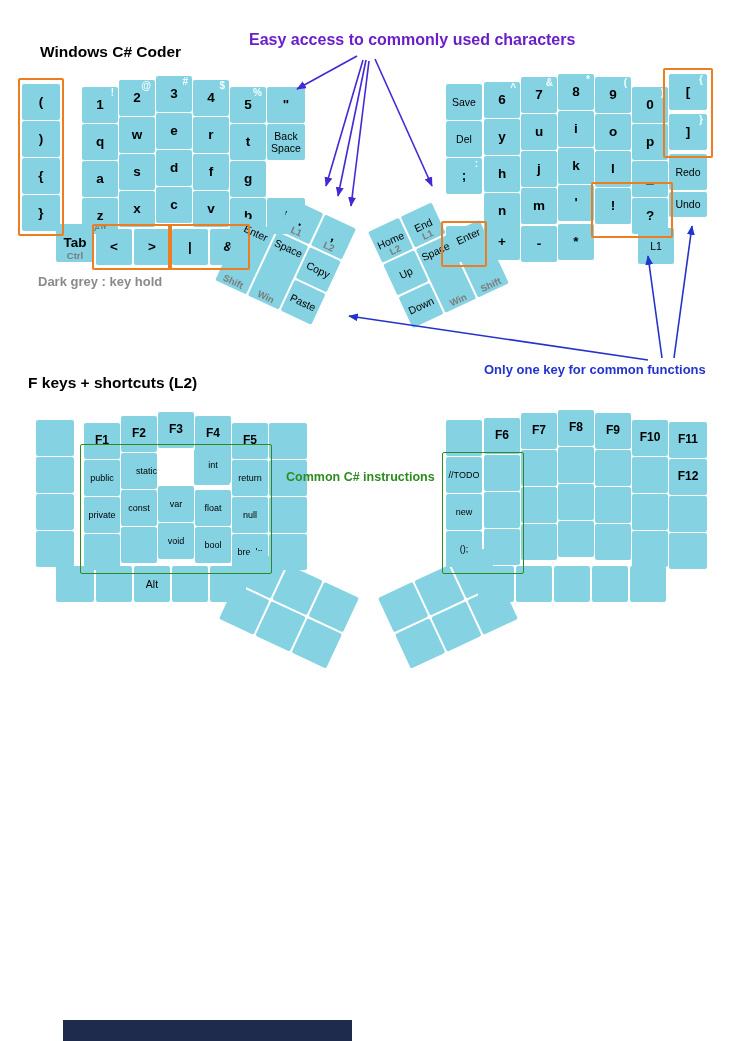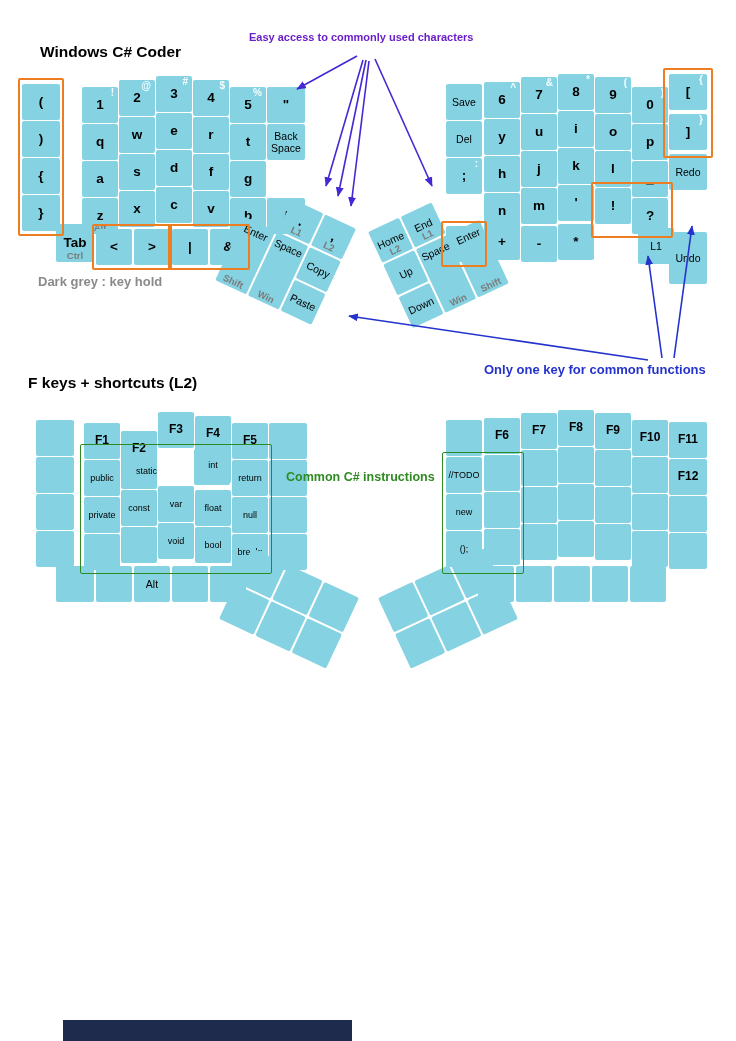--- a/index.html
+++ b/index.html
@@ -3,21 +3,21 @@
 <meta charset="utf-8">
 <style>
   *{margin:0;padding:0;box-sizing:border-box}
   html,body{background:#fff}
   body{font-family:"Liberation Sans",sans-serif;color:#000}
   .page{position:relative;width:736px;height:1041px;background:#fff;overflow:hidden}
   .title{position:absolute;font-size:15.5px;font-weight:bold;z-index:20}
   .t-main{left:40px;top:43px}
   .t-l2{left:28px;top:374px}
   .ann{position:absolute;font-size:13px;z-index:20;white-space:nowrap}
-  .ann-easy{left:249px;top:31px;color:#6a1ec9;font-weight:600;font-size:11px}
+  .ann-easy{left:249px;top:31px;color:#6a1ec9;font-weight:600;font-size:16px}
   .ann-grey{left:38px;top:274px;color:#8a8a8a;font-weight:bold}
   .ann-orange{left:510px;top:256px;color:#e8760e;line-height:1.5}
   .ann-blue{left:484px;top:362px;color:#2433cc;font-weight:600}
   .ann-green{left:286px;top:470px;color:#2e8b22;font-weight:600;font-size:12.5px}
   .key{position:absolute;background:#85d2e2;border-radius:2px;display:flex;align-items:center;
        justify-content:center;font-weight:bold;font-size:13.5px;color:#000;z-index:2}
   .key .lab{text-align:center;line-height:1.15}
   .key.w{font-size:10.5px;font-weight:normal}
   .key.c{font-size:9px;font-weight:normal}
   .key.f{font-size:12px;font-weight:bold}
@@ -226,21 +226,21 @@
       <span class="lab">[</span>
       <span class="sup">{</span>
     </div>
     <div class="key" style="left: 669px; top: 114px; width: 38px; height: 36px;">
       <span class="lab">]</span>
       <span class="sup">}</span>
     </div>
     <div class="key w" style="left: 669px; top: 154px; width: 38px; height: 36px;">
       <span class="lab">Redo</span>
     </div>
-    <div class="key w" style="left: 669px; top: 192px; width: 38px; height: 52px; margin-top: 40px;">
+    <div class="key w" style="left: 669px; top: 192px; width: 38px; height: 25px;">
       <span class="lab">Undo</span>
     </div>
     <div class="key" style="left: 446px; top: 226px; width: 36px; height: 36px;">
       <span class="lab">=</span>
     </div>
     <div class="key" style="left: 484px; top: 224px; width: 36px; height: 36px;">
       <span class="lab">+</span>
     </div>
     <div class="key" style="left: 521px; top: 226px; width: 36px; height: 36px;">
       <span class="lab">-</span>
@@ -258,21 +258,21 @@
     <div class="key f" style="left: 84px; top: 423px; width: 36px; height: 36px;">
       <span class="lab">F1</span>
     </div>
     <div class="key c" style="left: 84px; top: 460px; width: 36px; height: 36px;">
       <span class="lab">public</span>
     </div>
     <div class="key c" style="left: 84px; top: 497px; width: 36px; height: 36px;">
       <span class="lab">private</span>
     </div>
     <div class="key" style="left: 84px; top: 534px; width: 36px; height: 36px;"></div>
-    <div class="key f" style="left: 121px; top: 416px; width: 36px; height: 36px; margin-top: 15px;">
+    <div class="key f" style="left: 121px; top: 416px; width: 36px; height: 36px;">
       <span class="lab">F2</span>
     </div>
     <div class="key c" style="left: 121px; top: 453px; width: 36px; height: 36px; justify-content: flex-end;">
       <span class="lab">static</span>
     </div>
     <div class="key c" style="left: 121px; top: 490px; width: 36px; height: 36px;">
       <span class="lab">const</span>
     </div>
     <div class="key" style="left: 121px; top: 527px; width: 36px; height: 36px;"></div>
     <div class="key f" style="left: 158px; top: 412px; width: 36px; height: 36px;">

